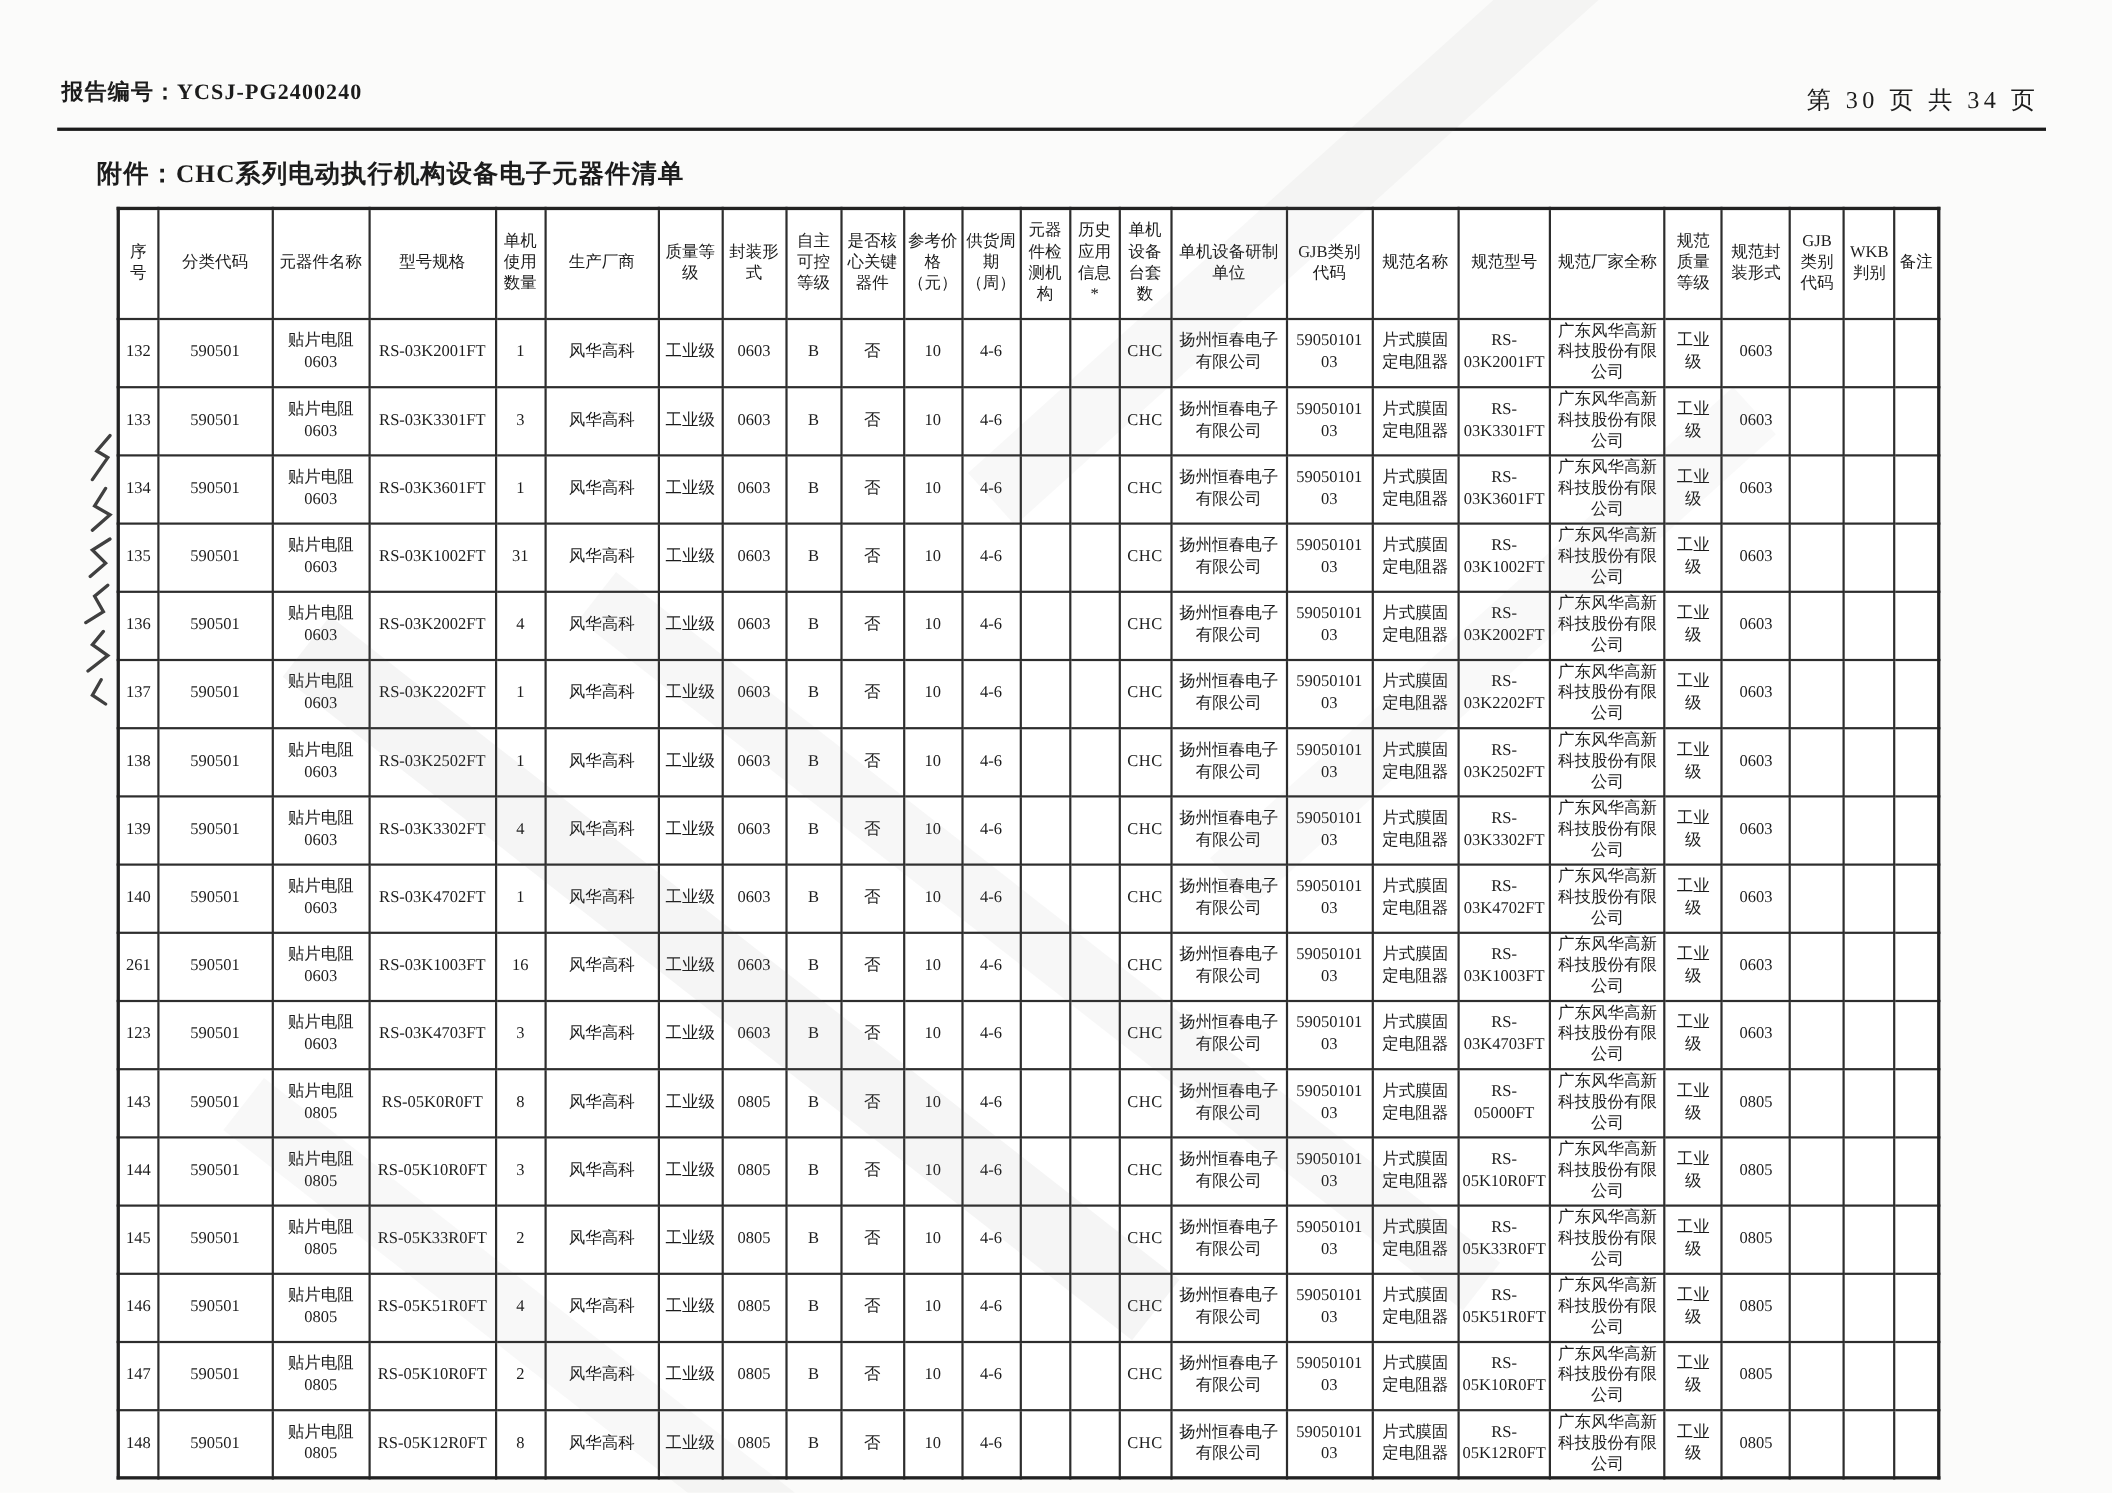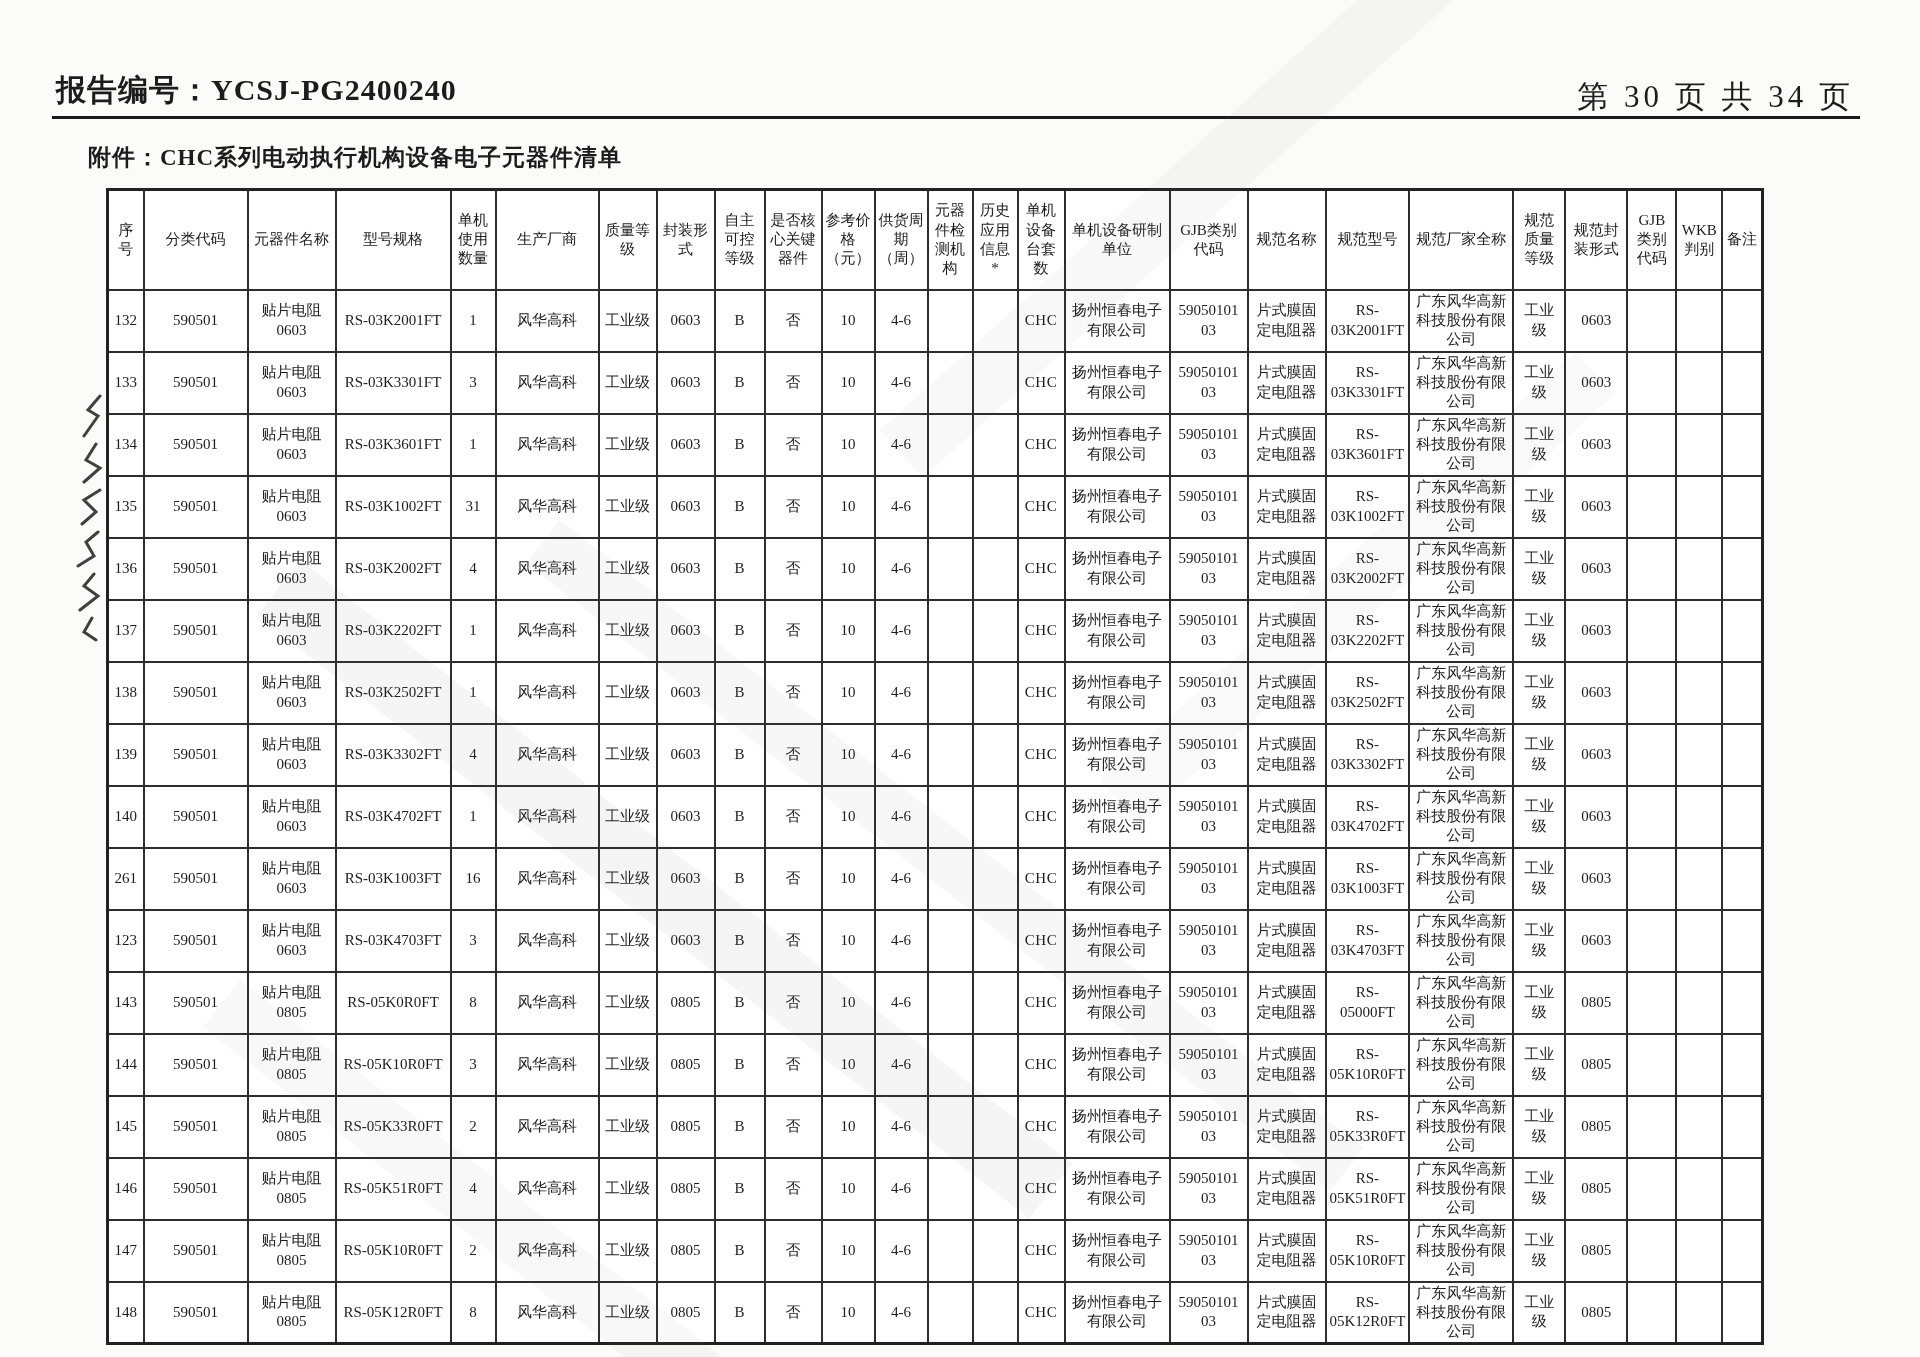--- a/index.html
+++ b/index.html
@@ -2,25 +2,25 @@
 <html><head>
 <meta charset="utf-8">
 <style>
   html,body{margin:0;padding:0;}
   body{
     width:1920px;height:1357px;position:relative;overflow:hidden;
     background:#fbfbfa;color:#1c1c1c;
     font-family:"Liberation Serif","DejaVu Serif",serif;
   }
   .report-no{
-    position:absolute;left:56px;top:70px;font-size:30px;font-weight:bold;
+    position:absolute;left:56px;top:70px;font-size:20px;font-weight:bold;
     letter-spacing:1px;
   }
   .page-ind{
-    position:absolute;right:66px;top:76px;font-size:31px;letter-spacing:4px;
+    position:absolute;right:66px;top:76px;font-size:22px;letter-spacing:4px;
   }
   .top-rule{
     position:absolute;left:52px;top:116px;width:1808px;height:3px;background:#1b1b1b;
   }
   .attachment-title{
     position:absolute;left:88px;top:142px;font-size:23px;font-weight:600;
     letter-spacing:1px;
   }
   table.components{
     position:absolute;left:106px;top:188px;

